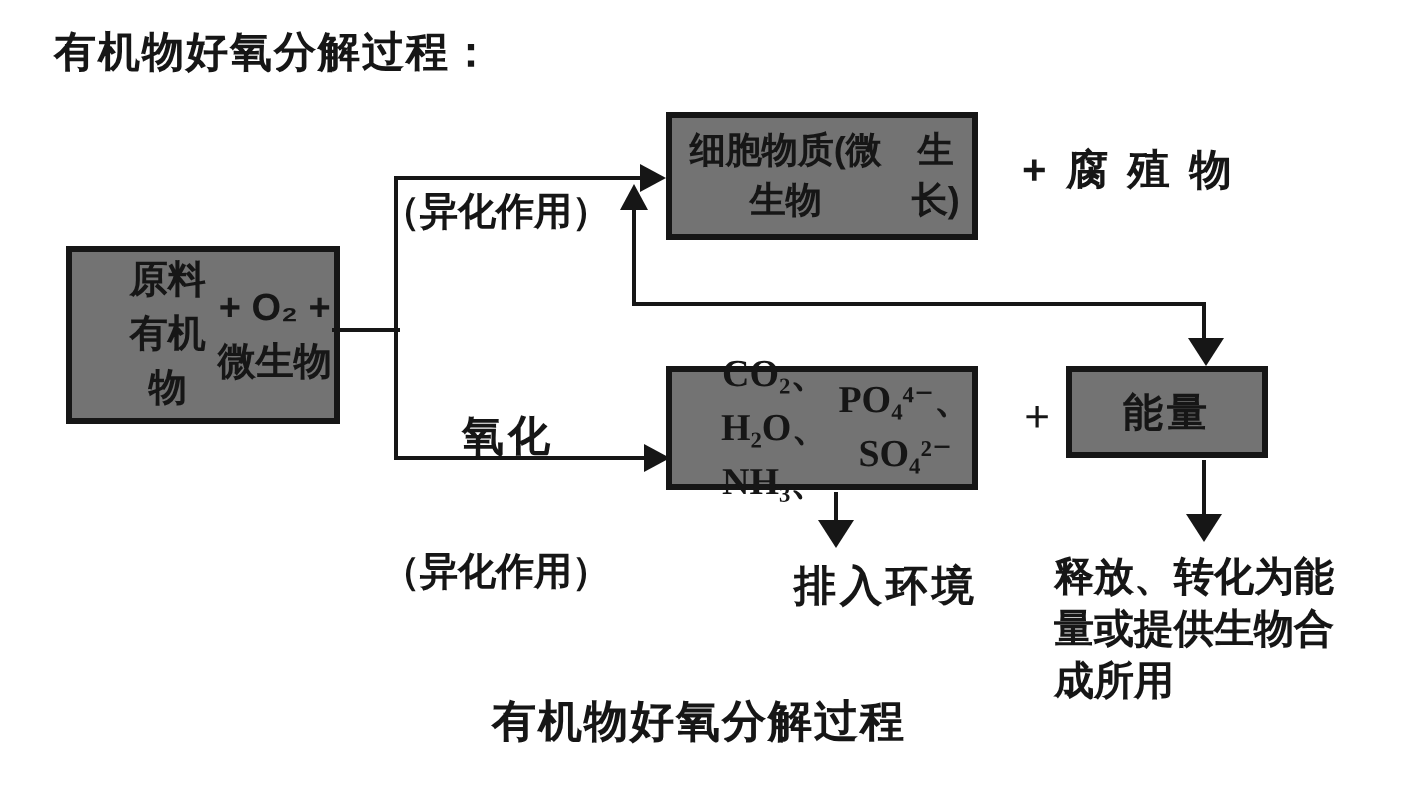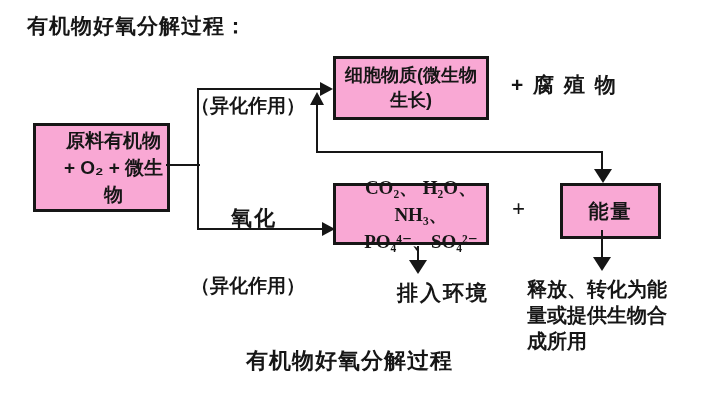--- a/index.html
+++ b/index.html
@@ -5,36 +5,36 @@
   html,body{margin:0;padding:0;background:#ffffff;}
   .canvas{
     position:relative;width:704px;height:401px;background:#ffffff;
     font-family:"Liberation Sans","DejaVu Sans",sans-serif;
     font-weight:700;color:#161616;overflow:hidden;
   }
   .lbl{position:absolute;white-space:nowrap;}
   .line{position:absolute;background:#161616;}
   .box{
     position:absolute;border:3px solid #161616;box-sizing:border-box;
-    display:flex;flex-direction:column;align-items:center;justify-content:center;
-    text-align:center;background:#f9a8d4;
+    display:flex;flex-direction:row;align-items:center;justify-content:center;
+    text-align:center;background:#737373;
   }
   .arr{position:absolute;width:0;height:0;}
   .arr-right{border-top:7px solid transparent;border-bottom:7px solid transparent;border-left:13px solid #161616;}
   .arr-up{border-left:7px solid transparent;border-right:7px solid transparent;border-bottom:13px solid #161616;}
   .arr-down{border-left:9px solid transparent;border-right:9px solid transparent;border-top:14px solid #161616;}
   .serif{font-family:"Liberation Serif","DejaVu Serif",serif;}
 
   .title{left:27px;top:12px;font-size:21px;letter-spacing:1px;}
   .caption{left:246px;top:346px;font-size:22px;letter-spacing:1px;}
 
   .source-box{left:33px;top:123px;width:137px;height:89px;font-size:19px;line-height:27px;padding-left:24px;}
   .cell-box{left:333px;top:56px;width:156px;height:64px;font-size:18px;line-height:25px;}
   .products-box{left:333px;top:183px;width:156px;height:62px;font-size:19px;line-height:27px;padding-left:20px;}
-  .energy-box{left:560px;top:183px;width:101px;height:56px;font-size:20px;letter-spacing:2px;}
+  .energy-box{left:533px;top:183px;width:101px;height:46px;font-size:20px;letter-spacing:2px;}
 
   .conn-source{left:166px;top:164px;width:34px;height:2px;}
   .split-line{left:197px;top:88px;width:2px;height:142px;}
   .syn-line{left:197px;top:88px;width:124px;height:2px;}
   .syn-head{left:320px;top:82px;}
   .ox-line{left:197px;top:228px;width:126px;height:2px;}
   .ox-head{left:322px;top:222px;}
   .long-line{left:317px;top:151px;width:286px;height:2px;}
   .up-stub{left:316px;top:104px;width:2px;height:49px;}
   .up-head{left:310px;top:92px;}

